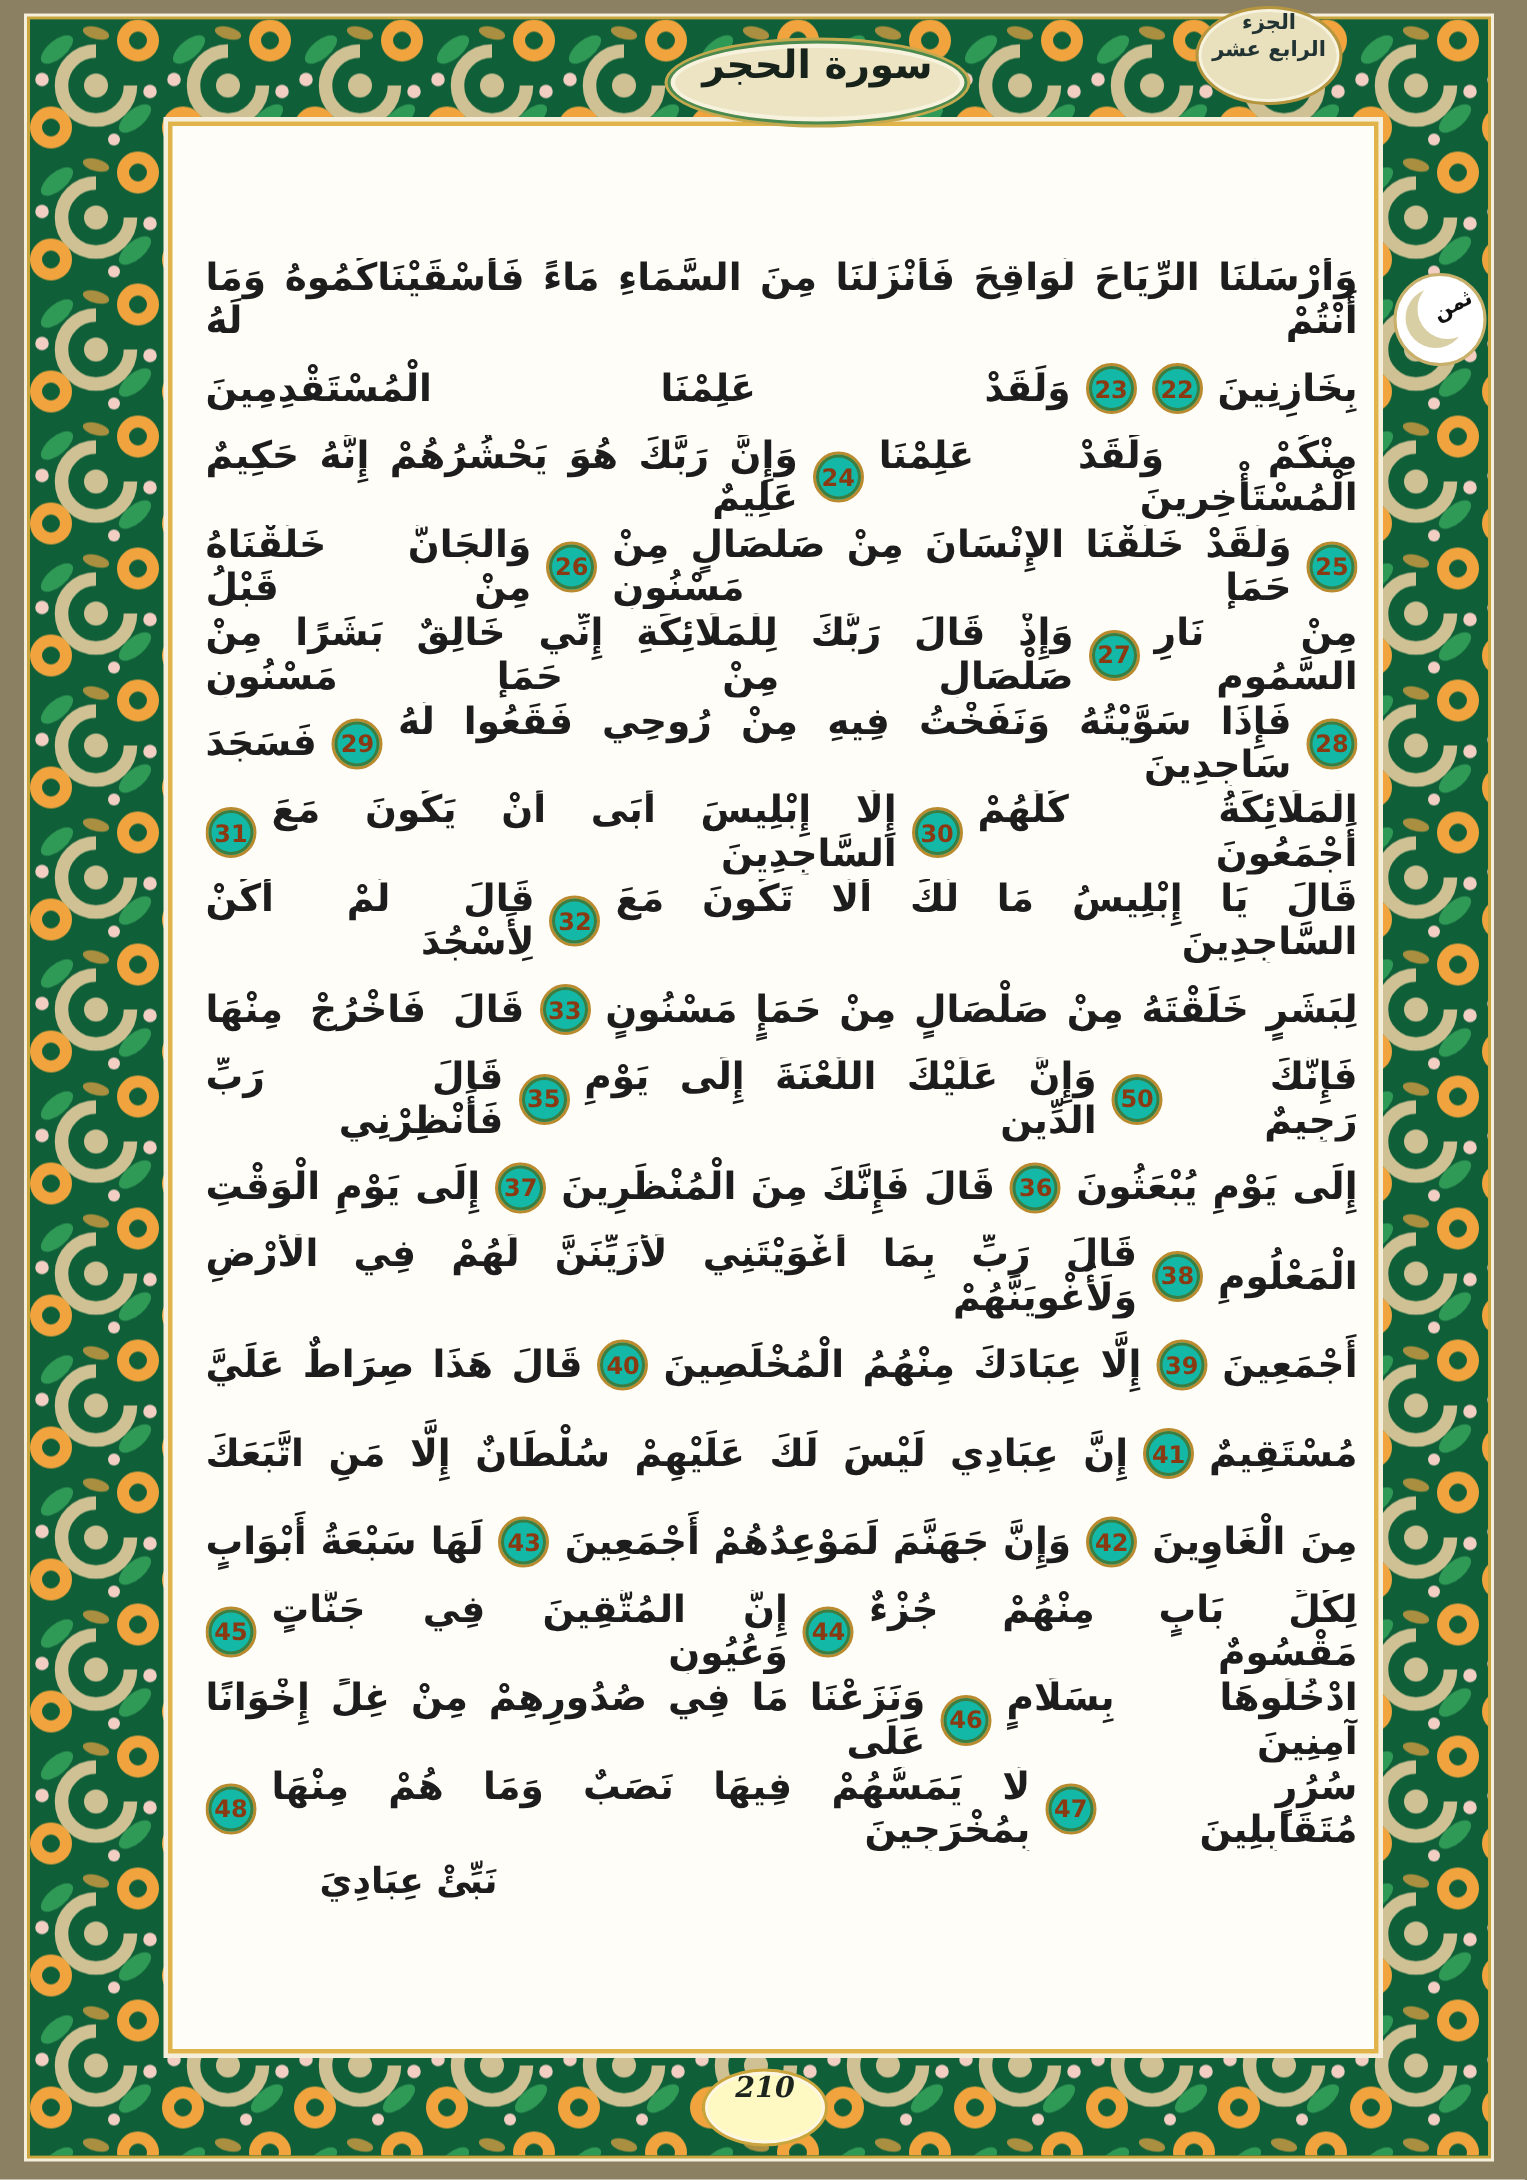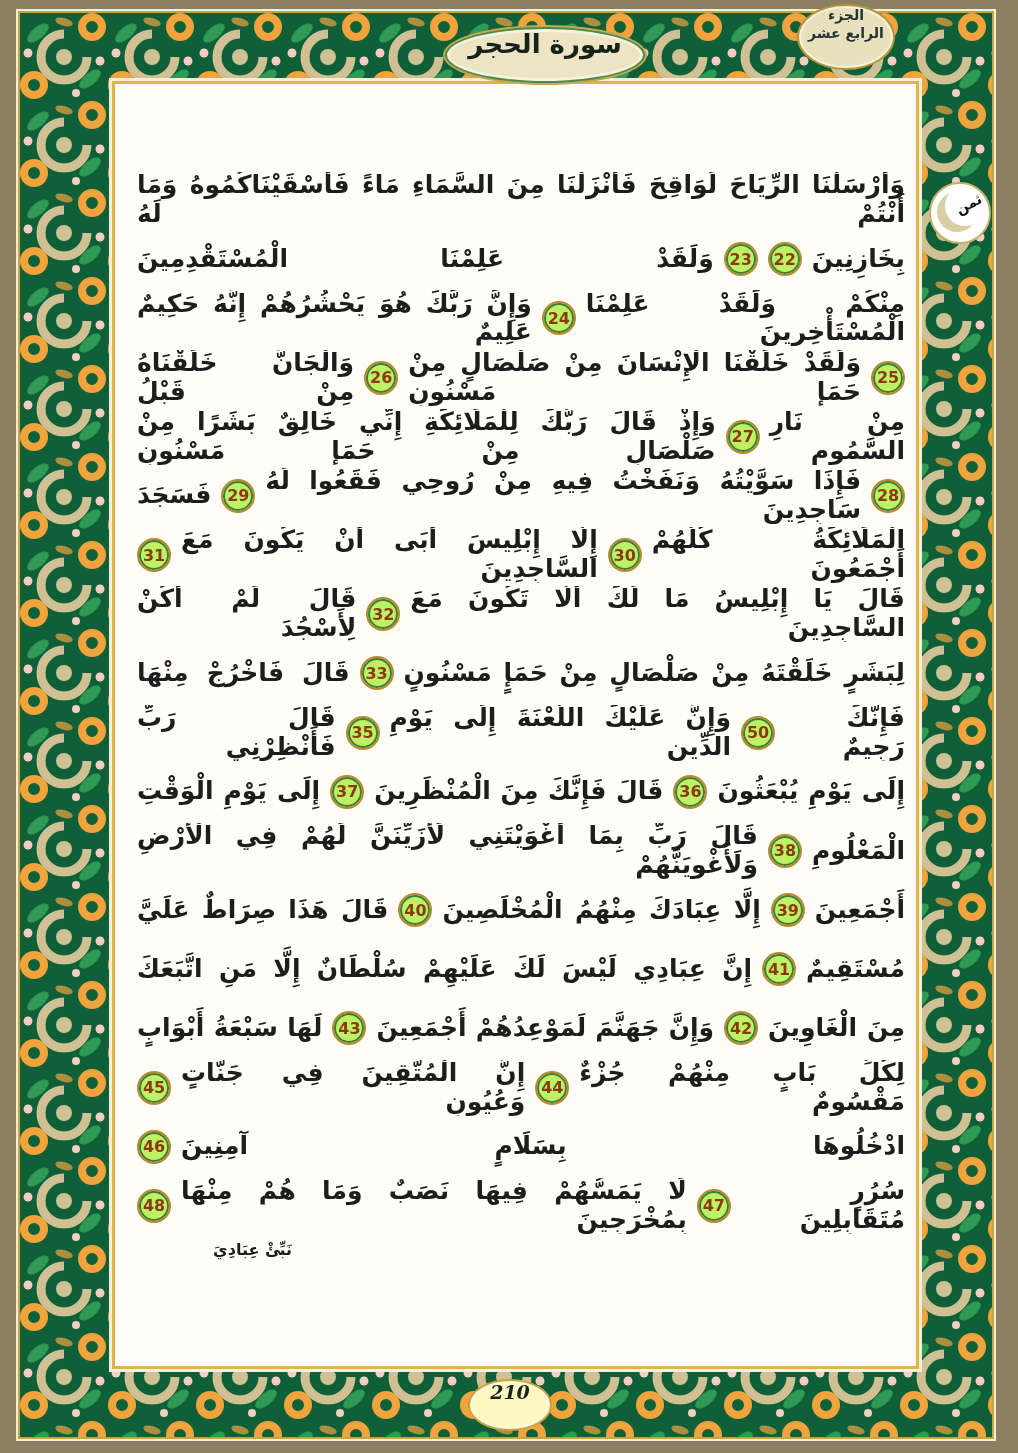--- a/index.html
+++ b/index.html
@@ -81,29 +81,29 @@
   }
   .seg{
     flex:1 1 auto;
     text-align:justify;text-align-last:justify;
     font-weight:bold;font-size:25px;line-height:1.15;
     color:#1d1d1d;
   }
   .seg.single{flex:0 1 auto;text-align-last:auto;}
   .ayah{
     flex:0 0 auto;width:34px;height:34px;border-radius:50%;
-    background:#bef264;border:2px solid #b98a2e;
+    background:#14b8a6;border:2px solid #b98a2e;
     box-shadow:inset 0 0 0 2px #3c7d42;
     display:inline-flex;align-items:center;justify-content:center;
     font-size:16px;font-weight:bold;color:#8a3a12;
     box-sizing:border-box;
   }
   .catchword{
     position:absolute;left:98px;top:1156px;
-    font-size:16px;font-weight:bold;color:#1d1d1d;direction:rtl;
+    font-size:24px;font-weight:bold;color:#1d1d1d;direction:rtl;
   }
 </style>
 </head>
 <body>
 
 <div class="canvas">
 
   <div class="frame">
     <svg class="ornament" xmlns="http://www.w3.org/2000/svg">
       <defs>
@@ -215,20 +215,21 @@
         </div>
         <div class="qline">
           <span class="seg">لِكُلِّ بَابٍ مِنْهُمْ جُزْءٌ مَقْسُومٌ</span>
           <span class="ayah">44</span>
           <span class="seg">إِنَّ الْمُتَّقِينَ فِي جَنَّاتٍ وَعُيُونٍ</span>
           <span class="ayah">45</span>
         </div>
         <div class="qline">
           <span class="seg">ادْخُلُوهَا بِسَلَامٍ آمِنِينَ</span>
           <span class="ayah">46</span>
+          <span class="seg">وَنَزَعْنَا مَا فِي صُدُورِهِمْ مِنْ غِلٍّ إِخْوَانًا عَلَى</span>
         </div>
         <div class="qline">
           <span class="seg">سُرُرٍ مُتَقَابِلِينَ</span>
           <span class="ayah">47</span>
           <span class="seg">لَا يَمَسُّهُمْ فِيهَا نَصَبٌ وَمَا هُمْ مِنْهَا بِمُخْرَجِينَ</span>
           <span class="ayah">48</span>
         </div>
       </div>
     <div class="catchword">نَبِّئْ عِبَادِيَ</div>
   </div>

